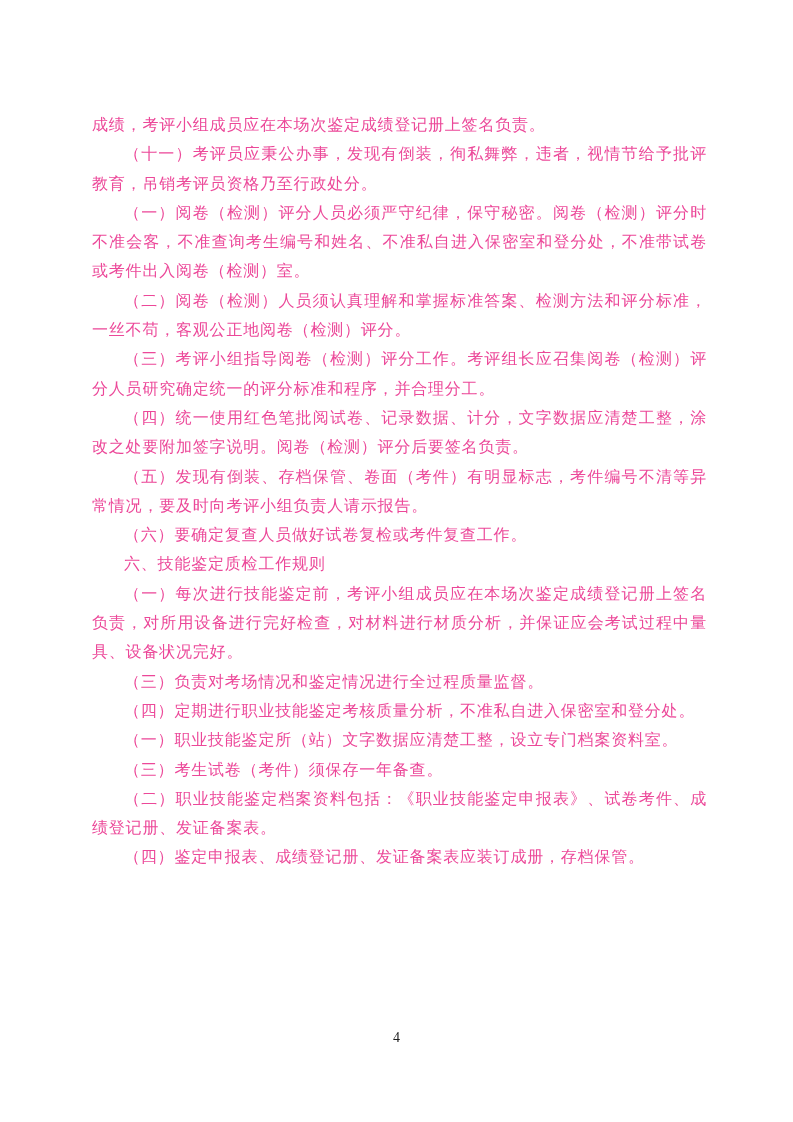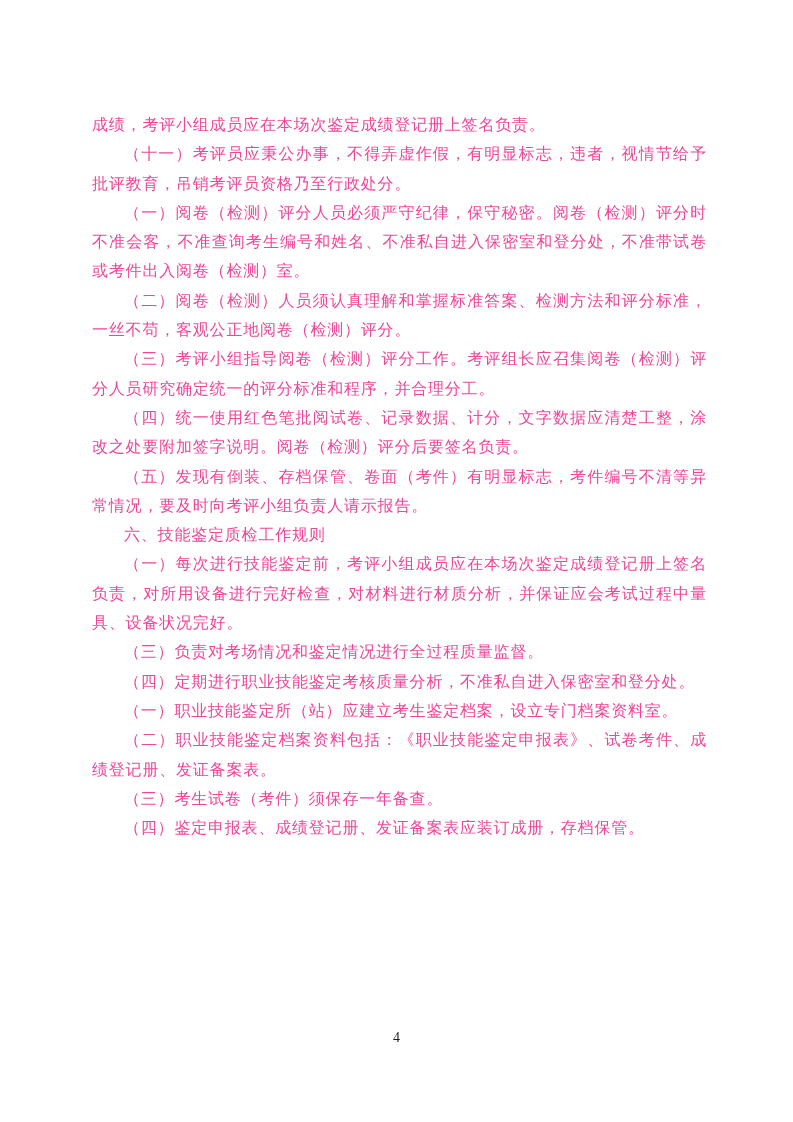--- a/index.html
+++ b/index.html
@@ -48,31 +48,32 @@
     color: #1d1d1d;
     font-family: "Liberation Serif", "DejaVu Serif", serif;
   }
 </style>
 </head>
 <body>
 
 <div class="page">
   <div class="content">
     <p class="para">成绩，考评小组成员应在本场次鉴定成绩登记册上签名负责。</p>
-    <p class="para indent">（十一）考评员应秉公办事，不得弄虚作假，有明显标志，违者，视情节给予批评教育，吊销考评员资格乃至行政处分。</p>
+    <p class="para indent">（十一）考评员应秉公办事，发现有倒装，徇私舞弊，违者，视情节给予批评教育，吊销考评员资格乃至行政处分。</p>
     <p class="para indent">（一）阅卷（检测）评分人员必须严守纪律，保守秘密。阅卷（检测）评分时不准会客，不准查询考生编号和姓名、不准私自进入保密室和登分处，不准带试卷或考件出入阅卷（检测）室。</p>
     <p class="para indent">（二）阅卷（检测）人员须认真理解和掌握标准答案、检测方法和评分标准，一丝不苟，客观公正地阅卷（检测）评分。</p>
     <p class="para indent">（三）考评小组指导阅卷（检测）评分工作。考评组长应召集阅卷（检测）评分人员研究确定统一的评分标准和程序，并合理分工。</p>
     <p class="para indent">（四）统一使用红色笔批阅试卷、记录数据、计分，文字数据应清楚工整，涂改之处要附加签字说明。阅卷（检测）评分后要签名负责。</p>
     <p class="para indent">（五）发现有倒装、存档保管、卷面（考件）有明显标志，考件编号不清等异常情况，要及时向考评小组负责人请示报告。</p>
+    <p class="para indent">（六）要确定复查人员做好试卷复检或考件复查工作。</p>
     <p class="para indent">六、技能鉴定质检工作规则</p>
     <p class="para indent">（一）每次进行技能鉴定前，考评小组成员应在本场次鉴定成绩登记册上签名负责，对所用设备进行完好检查，对材料进行材质分析，并保证应会考试过程中量具、设备状况完好。</p>
     <p class="para indent">（三）负责对考场情况和鉴定情况进行全过程质量监督。</p>
     <p class="para indent">（四）定期进行职业技能鉴定考核质量分析，不准私自进入保密室和登分处。</p>
-    <p class="para indent">（一）职业技能鉴定所（站）应建立考生鉴定档案，设立专门档案资料室。</p>
+    <p class="para indent">（一）职业技能鉴定所（站）文字数据应清楚工整，设立专门档案资料室。</p>
+    <p class="para indent">（三）考生试卷（考件）须保存一年备查。</p>
     <p class="para indent">（二）职业技能鉴定档案资料包括：《职业技能鉴定申报表》、试卷考件、成绩登记册、发证备案表。</p>
-    <p class="para indent">（三）考生试卷（考件）须保存一年备查。</p>
     <p class="para indent">（四）鉴定申报表、成绩登记册、发证备案表应装订成册，存档保管。</p>
   </div>
   <div class="footer">
     <span class="page-number">4</span>
   </div>
 </div>
 
 </body></html>

